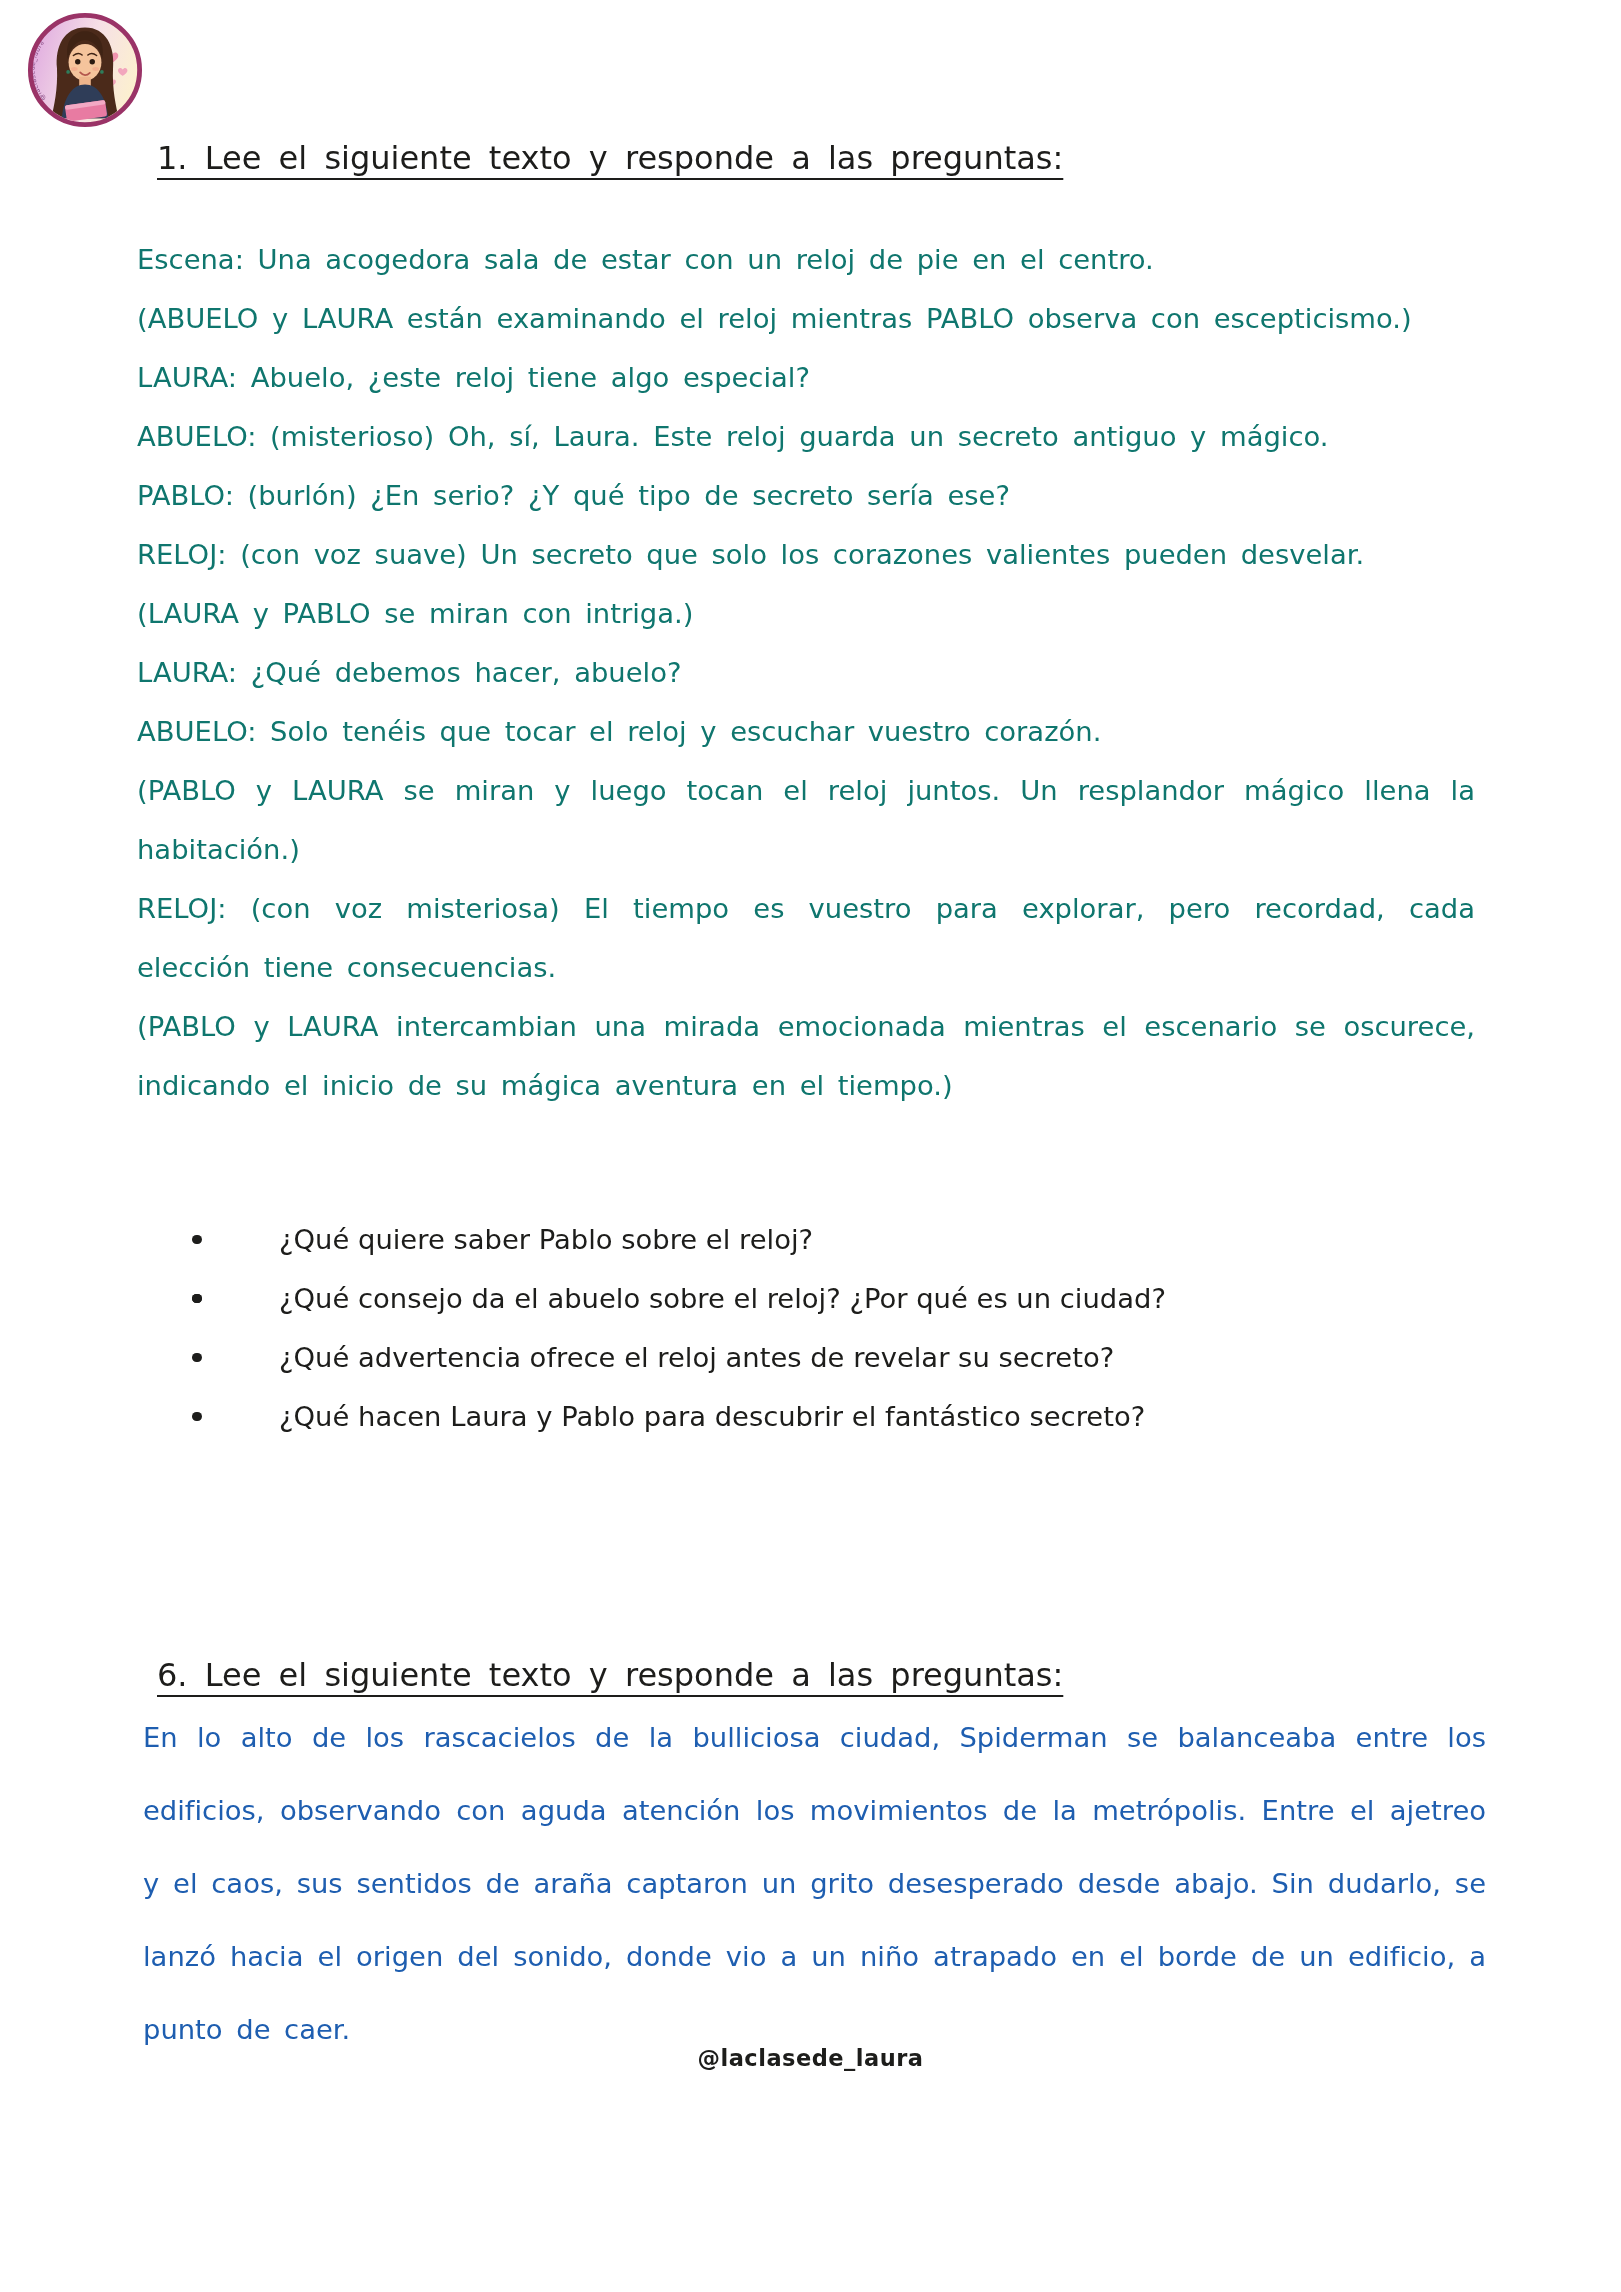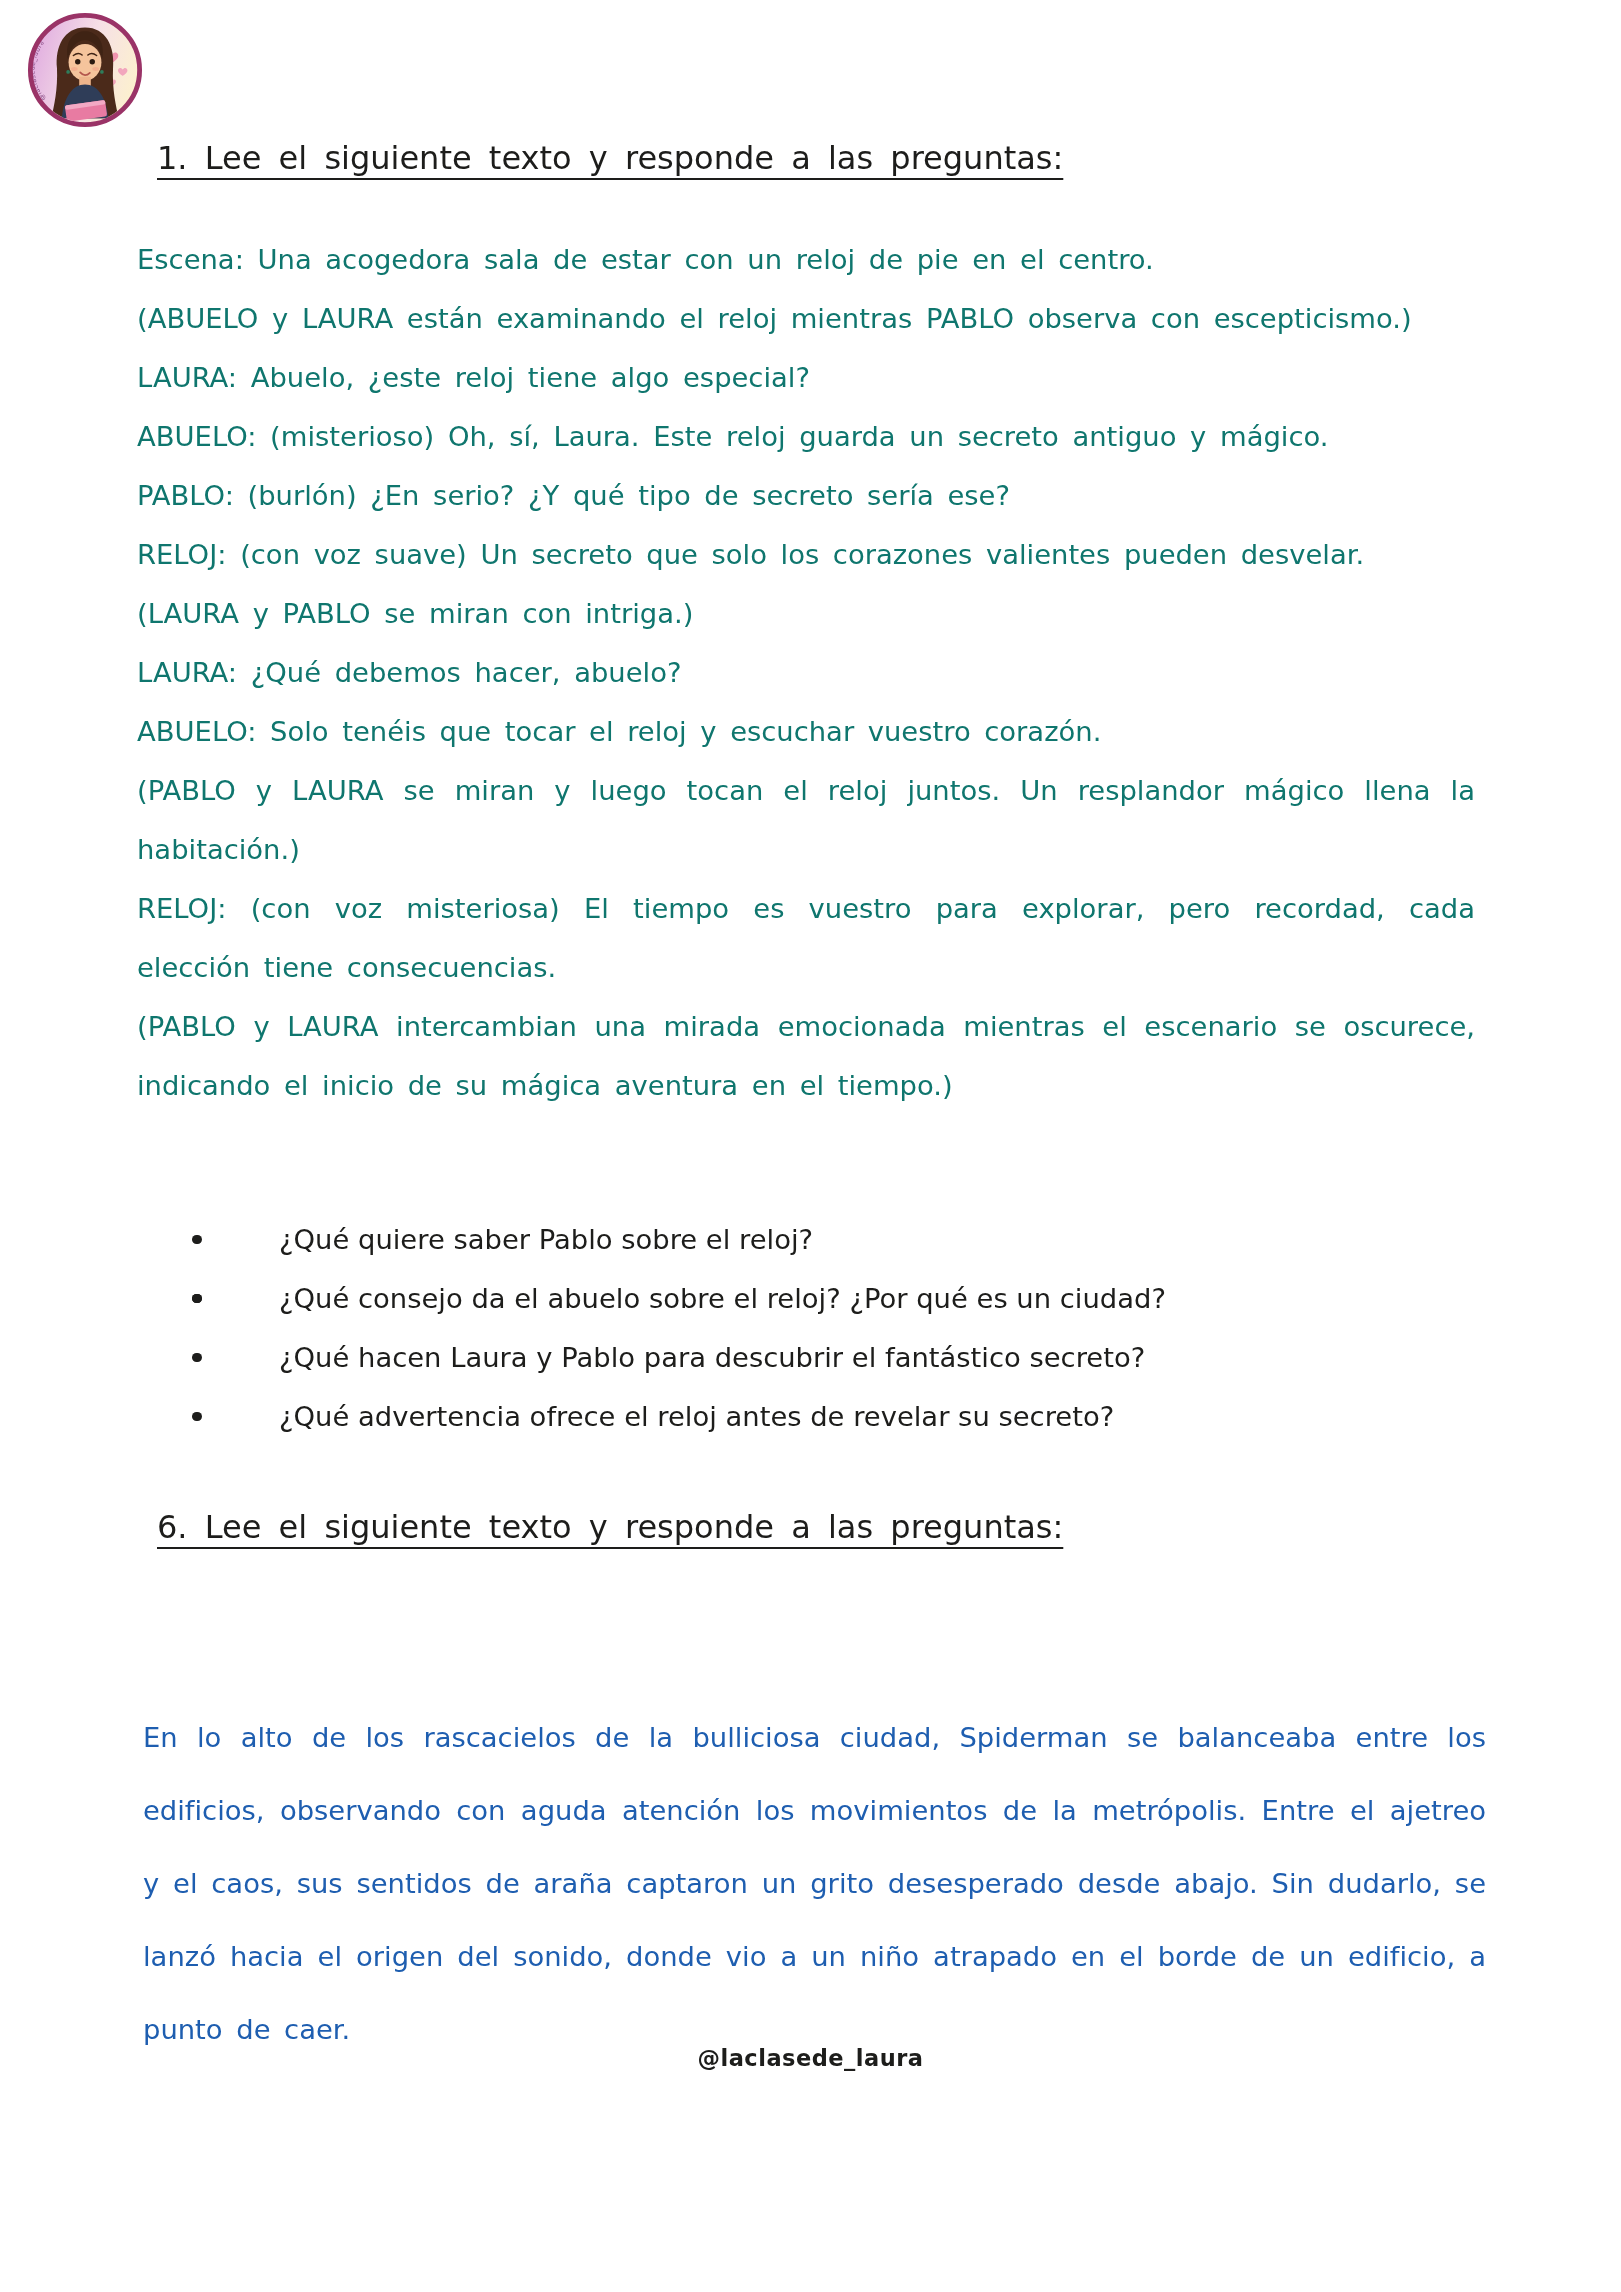--- a/index.html
+++ b/index.html
@@ -16,21 +16,21 @@
   .heading{
     position:absolute;left:157px;
     font-size:32px;color:#1d1d1b;
     text-decoration:underline;
     text-decoration-thickness:2px;
     text-underline-offset:8.8px;
     word-spacing:0.22em;
     white-space:nowrap;
   }
   .heading-5{top:139px;}
-  .heading-6{top:1508px;text-align:right;}
+  .heading-6{top:1656px;text-align:right;}
   
   .script{
     position:absolute;left:137px;top:230px;width:1338px;
     color:#0f766e;font-size:27.4px;line-height:59px;
     text-align:justify;word-spacing:0.18em;
   }
   .script p{margin:0;}
   
   .questions{
     position:absolute;left:190px;top:1210px;width:1294px;
@@ -131,25 +131,25 @@
     </li>
       <li class="question">
       <span class="bullet"></span>
     </li>
       <li class="question">
       <span class="bullet"></span>
       <span class="qtext">¿Qué consejo da el abuelo sobre el reloj? ¿Por qué es un ciudad?</span>
     </li>
       <li class="question">
       <span class="bullet"></span>
-      <span class="qtext">¿Qué hacen Laura y Pablo para descubrir el fantástico secreto?</span>
+      <span class="qtext">¿Qué advertencia ofrece el reloj antes de revelar su secreto?</span>
     </li>
       <li class="question">
       <span class="bullet"></span>
-      <span class="qtext">¿Qué advertencia ofrece el reloj antes de revelar su secreto?</span>
+      <span class="qtext">¿Qué hacen Laura y Pablo para descubrir el fantástico secreto?</span>
     </li>
     </ul>
 
   <div class="heading heading-6">6. Lee el siguiente texto y responde a las preguntas:</div>
 
   <p class="passage">En lo alto de los rascacielos de la bulliciosa ciudad, Spiderman se balanceaba entre los edificios, observando con aguda atención los movimientos de la metrópolis. Entre el ajetreo y el caos, sus sentidos de araña captaron un grito desesperado desde abajo. Sin dudarlo, se lanzó hacia el origen del sonido, donde vio a un niño atrapado en el borde de un edificio, a punto de caer.</p>
 
   <div class="footer">@laclasede_laura</div>
 
 </div>

